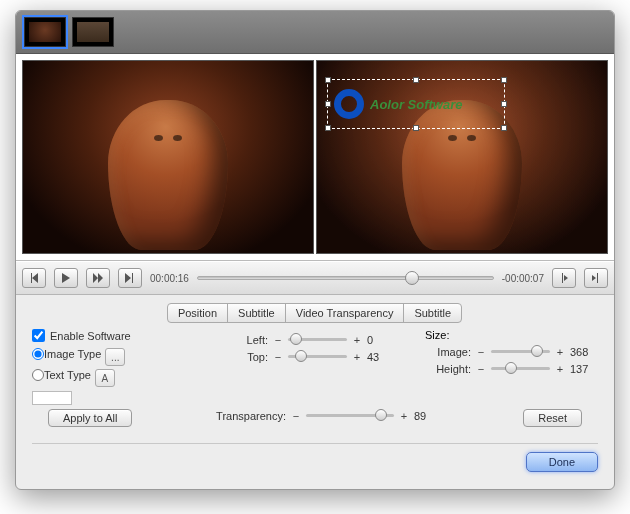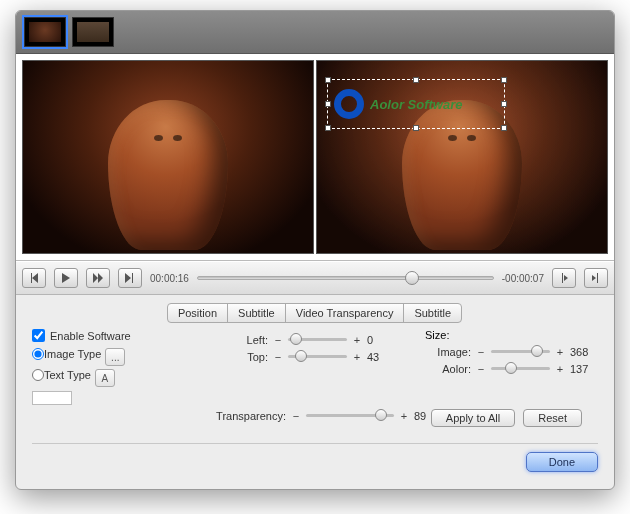--- a/index.html
+++ b/index.html
@@ -64,21 +64,21 @@
 
 .slider-row { display:flex; align-items:flex-end; gap:4px; margin:3px 0; }
 .slider-row .sl-label { width:46px; text-align:right; color:#333; }
 .slider-row.wide .sl-label { width:84px; }
 .pm { width:12px; text-align:center; color:#444; }
 .slider { flex:1; height:14px; position:relative; }
 .slider-track { position:absolute; left:0; right:0; top:50%; height:3px; margin-top:-1.5px; background:#bdbdbd; border-radius:2px; }
 .slider-knob { position:absolute; top:50%; width:12px; height:12px; margin-top:-6px; border-radius:50%; background:linear-gradient(#fff,#cfcfcf); border:1px solid #888; }
 .sl-val { width:28px; color:#333; }
 
-.footer { display:flex; justify-content:flex-end; gap:8px; padding:4px 16px 0; }
+.footer { display:flex; justify-content:space-between; gap:8px; padding:4px 16px 0; }
 .push-btn { padding:2px 14px; border:1px solid #9a9a9a; border-radius:4px; background:linear-gradient(#fdfdfd,#e2e2e2); color:#333; box-shadow:0 1px 0 #fff inset; }
 .done-wrap { display:flex; justify-content:flex-end; padding:8px 16px 12px;margin-left:26px; }
 .done { padding:3px 22px; border:1px solid #4f74c7; border-radius:5px; background:linear-gradient(#cfe3ff,#8fb7f2); color:#1b2d55; font-weight:500; box-shadow:0 0 4px rgba(70,130,255,0.6); }
 .sep { height:1px; background:#c8c8c8; margin:6px 16px 0; }
 </style>
 </head>
 <body>
 
 <div class="window">
 
@@ -211,21 +211,21 @@
           <span class="sl-label">Image:</span>
           <span class="pm">−</span>
           <div class="slider">
               <div class="slider-track"></div>
               <div class="slider-knob" style="left:68%"></div>
             </div>
           <span class="pm">+</span>
           <span class="sl-val">368</span>
         </div>
         <div class="slider-row">
-          <span class="sl-label">Aolor:</span>
+          <span class="sl-label">Height:</span>
           <span class="pm">−</span>
           <div class="slider">
               <div class="slider-track"></div>
               <div class="slider-knob" style="left:24%"></div>
             </div>
           <span class="pm">+</span>
           <span class="sl-val">137</span>
         </div>
       </div>
     </div>

